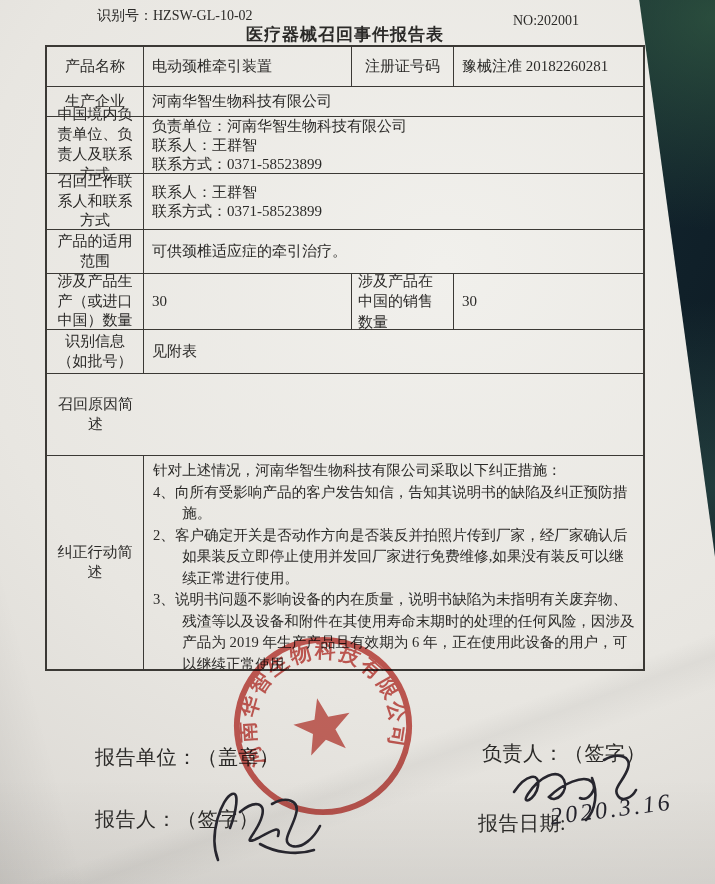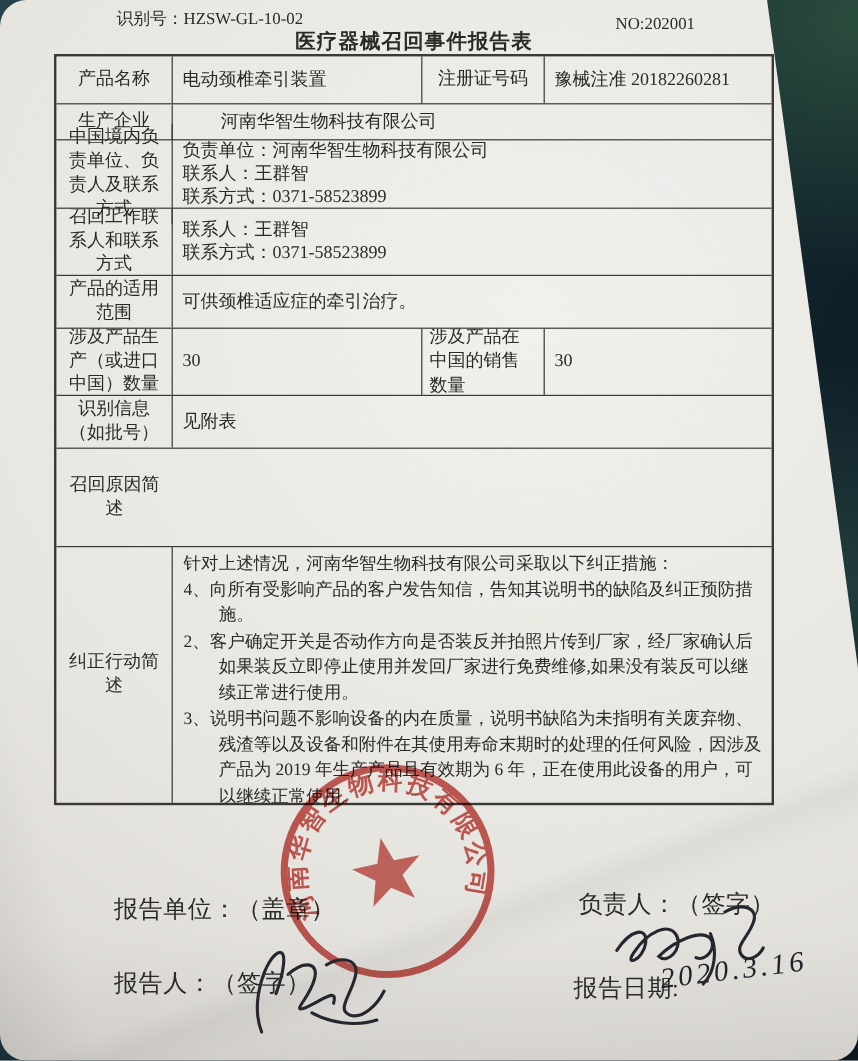--- a/index.html
+++ b/index.html
@@ -13,21 +13,20 @@
     color:#2b2a28;
   }
   .paper{
     position:absolute;inset:0;
     clip-path:polygon(0 0, 89.4% 0, 100% 63%, 100% 100%, 0 100%);
     background:
       linear-gradient(160deg, rgba(0,0,0,0) 78%, rgba(0,0,0,.045) 80%, rgba(0,0,0,0) 83%),
       linear-gradient(75deg, rgba(0,0,0,.07) 0%, rgba(0,0,0,0) 9%),
       linear-gradient(0deg, rgba(0,0,0,.05) 0%, rgba(0,0,0,0) 12%),
       radial-gradient(120% 90% at 62% 30%, #f1f0ec 0%, #e8e6e1 55%, #d8d5d0 100%);
-    border-radius: 22px;
   }
   .hdr-id{position:absolute;left:97px;top:7px;font-size:14px;}
   .hdr-no{position:absolute;left:513px;top:13px;font-size:14px;}
   .title{position:absolute;left:45px;top:23px;width:600px;text-align:center;
          font-size:17px;font-weight:bold;letter-spacing:1px;}
   .tbl{position:absolute;left:45px;top:45px;width:600px;
        border:2px solid #3b3935;box-sizing:border-box;font-size:15px;}
   .row{display:flex;box-sizing:border-box;border-bottom:1.5px solid #3b3935;}
   .row:last-child{border-bottom:none;}
   .c{box-sizing:border-box;border-right:1.5px solid #3b3935;display:flex;
@@ -67,21 +66,21 @@
 
     <div class="tbl">
 
       <div class="row" style="height:40px;">
         <div class="c lab">产品名称</div>
         <div class="c val v2">电动颈椎牵引装置</div>
         <div class="c l2" style="justify-content:center;align-items:center;text-align:center;">注册证号码</div>
         <div class="c v4">豫械注准 20182260281</div>
       </div>
 
-      <div class="row" style="height:30px;gap:32px;">
+      <div class="row" style="height:30px;">
         <div class="c lab">生产企业</div>
         <div class="c val">河南华智生物科技有限公司</div>
       </div>
 
       <div class="row" style="height:57px;align-items:center;">
         <div class="c lab">中国境内负责单位、负责人及联系方式</div>
         <div class="c val lines">
           <div>负责单位：河南华智生物科技有限公司</div>
           <div>联系人：王群智</div>
           <div>联系方式：0371-58523899</div>

